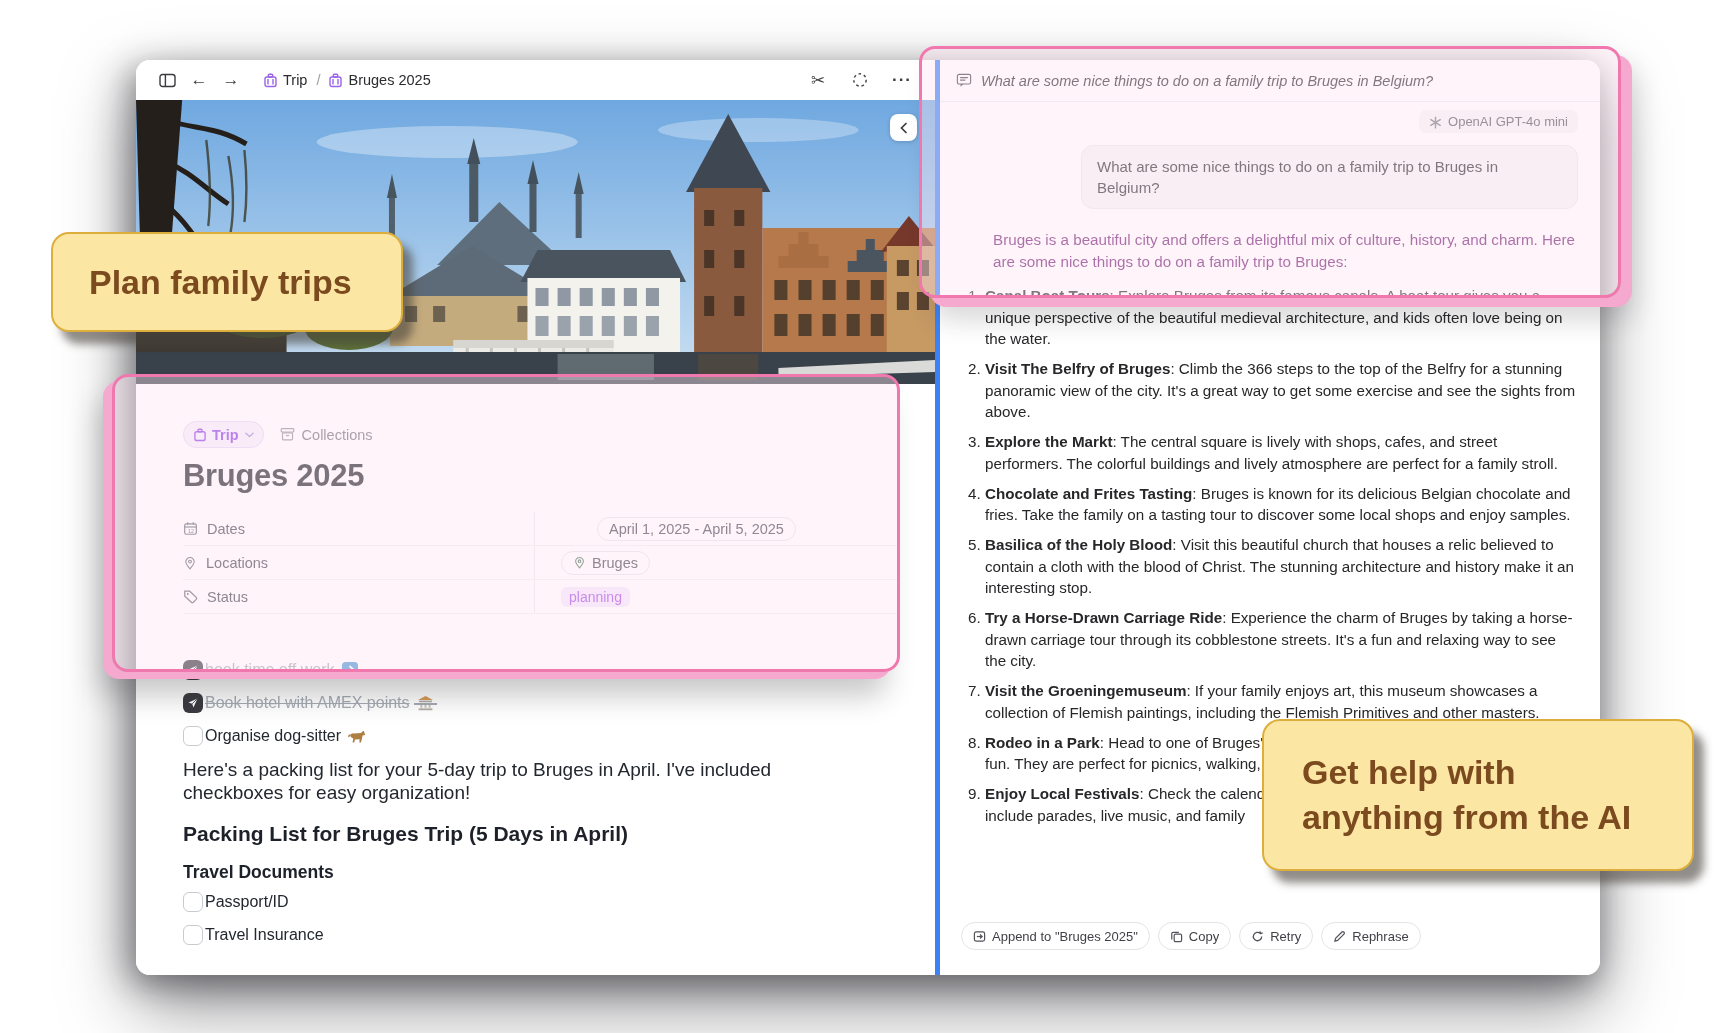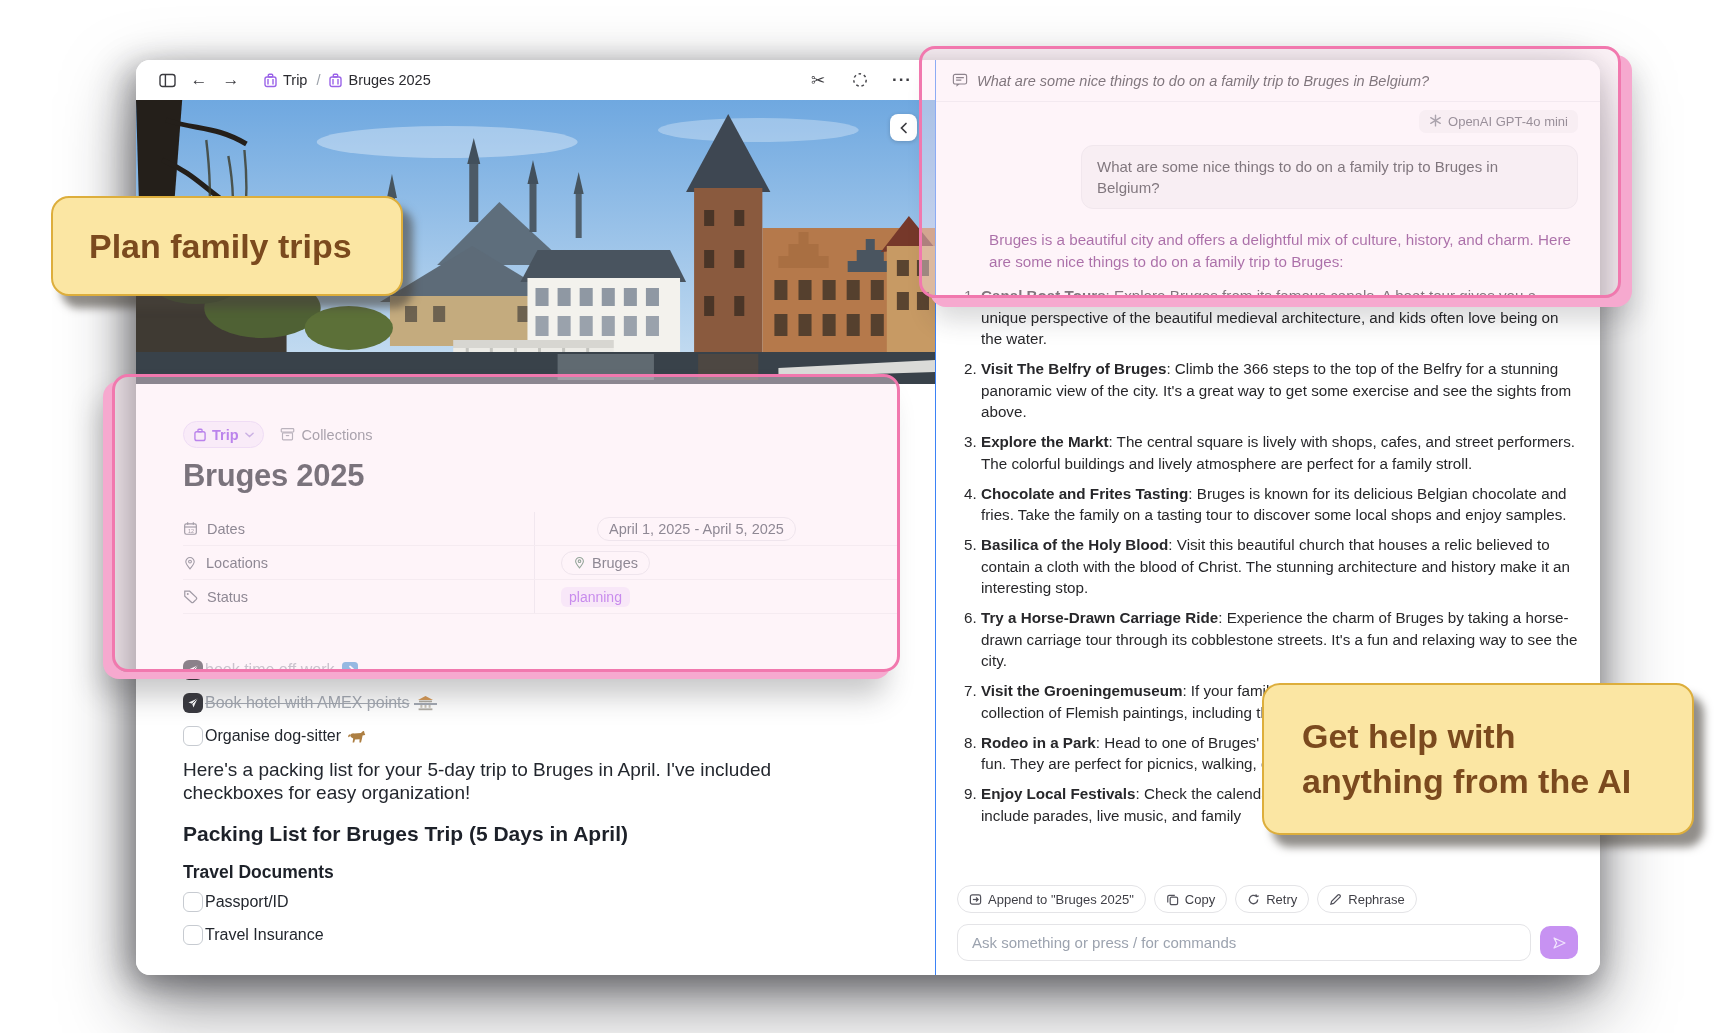--- a/index.html
+++ b/index.html
@@ -53,28 +53,28 @@
   .struck { color:#a6abb4; text-decoration:line-through; text-decoration-color:#a6abb4; }
   .emoji-badge { position:relative; display:inline-flex; vertical-align:-2px; margin-left:5px; }
   .struck-line::after { content:""; position:absolute; left:-3px; right:-3px; top:50%; height:1.5px; background:#a6abb4; }
 
   .doc-para { margin-top:8px; font-size:19px; line-height:23px; color:#23272e; width:660px; }
   .doc-h2 { margin-top:18px; font-size:21px; font-weight:700; color:#1d2129; }
   .doc-h3 { margin-top:16px; font-size:17.5px; font-weight:700; color:#1d2129; }
   .packing { margin-top:8px; }
 
   
-  .ai-pane { flex:1; border-left:1px solid #3b82f6; border-radius:0 14px 14px 0; display:flex;
+  .ai-pane { flex:1; border-left:5px solid #3b82f6; border-radius:0 14px 14px 0; display:flex;
              flex-direction:column; overflow:hidden; background:#fff; position:relative; }
   .ai-header { height:42px; display:flex; align-items:center; gap:9px; padding:0 20px 0 16px;
              border-bottom:1px solid #ececef; flex:0 0 42px; }
   .ai-header-q { font-style:italic; font-size:14.5px; color:#27272a; }
   .ai-body { flex:1; display:flex; flex-direction:column; padding:8px 22px 14px 21px; overflow:hidden; }
   .model-row { display:flex; justify-content:flex-end; }
-  .model-chip { display:inline-flex; align-items:flex-start; gap:6px; background:#f4f4f5; border-radius:7px;
+  .model-chip { display:inline-flex; align-items:flex-end; gap:6px; background:#f4f4f5; border-radius:7px;
              padding:4px 10px; font-size:13px; color:#52525b; cursor:pointer; }
   .q-bubble { margin-top:12px; margin-left:auto; width:497px; background:#f4f4f5; border:1px solid #e8e8ea;
              border-radius:12px; padding:10px 15px; font-size:15px; line-height:21px; color:#27272a; }
   .ai-intro { margin-top:20px; font-size:15.2px; line-height:22px; color:#701a75;margin-left:32px; }
   .ai-list { margin-top:12px; padding-left:24px; }
   .ai-list li { font-size:15.2px; line-height:21.5px; color:#27272a; margin-bottom:8.5px; }
   .ai-list strong { font-weight:700; }
   .ai-footer { margin-top:auto; }
   .actions { display:flex; gap:8px; margin-bottom:11px; }
   .action-btn { display:inline-flex; align-items:center; gap:6px; height:28px; padding:0 11px;
@@ -90,21 +90,21 @@
   .pink-overlay { position:absolute; border:3px solid #f178ae; background:rgba(252,228,241,.42);
              border-radius:16px; pointer-events:none; }
   .pink-left  { left:112px; top:374px; width:788px; height:298px;
              box-shadow:-9px 7px 0 #f6a9cf, -14px 24px 28px rgba(40,40,45,.25); }
   .pink-right { left:919px; top:46px; width:702px; height:252px;
              box-shadow:11px 9px 0 #f6a9cf, 14px 22px 26px rgba(40,40,45,.18); }
 
   
   .callout { position:absolute; background:#fbe6a3; border:2px solid #ddae3c; border-radius:18px;
              color:#7b4a1e; font-weight:700; font-size:34px; white-space:pre-line;
-             box-shadow:10px 12px 9px rgba(72,67,60,.6); display:flex; align-items:center; }
+             box-shadow:10px 12px 9px rgba(72,67,60,.6); display:flex; align-items:center;margin-top:36px; }
   .callout-plan { left:51px; top:196px; width:352px; height:100px; padding-left:36px; }
   .callout-ai { left:1262px; top:683px; width:432px; height:152px; padding-left:38px; line-height:45px; }
 
   .icon { display:inline-flex; }
 </style>
 </head>
 <body>
 
 <div class="stage">
 
@@ -487,30 +487,20 @@
             </button>
             <button class="action-btn">
               <span class="icon">
                 <svg width="13" height="13" viewBox="0 0 14 14" fill="none" stroke="#52525b" stroke-width="1.3">
                     <path d="M2,12 l0.8,-3 L9.6,2.2 a1.4,1.4 0 0 1 2,0 l0.2,0.2 a1.4,1.4 0 0 1 0,2 L5,11.2 Z"></path>
                   </svg>
               </span>
               <span>Rephrase</span>
             </button>
           </div>
-          <div class="input-row">
-            <input class="ask-input" type="text" placeholder="Ask something or press / for commands" style="">
-            <button class="send-btn">
-              <span class="icon">
-                <svg width="15" height="14" viewBox="0 0 18 16" fill="none" stroke="#f1e4fe" stroke-width="1.6" stroke-linejoin="round">
-                    <polygon points="2.5,2 15.5,8 2.5,14 5.5,8"></polygon>
-                  </svg>
-              </span>
-            </button>
-          </div>
         </div>
       </div>
     </div>
   </div>
 
   <div class="pink-overlay pink-left"></div>
   <div class="pink-overlay pink-right"></div>
 
   <div class="callout callout-plan">Plan family trips</div>
   <div class="callout callout-ai">Get help with

